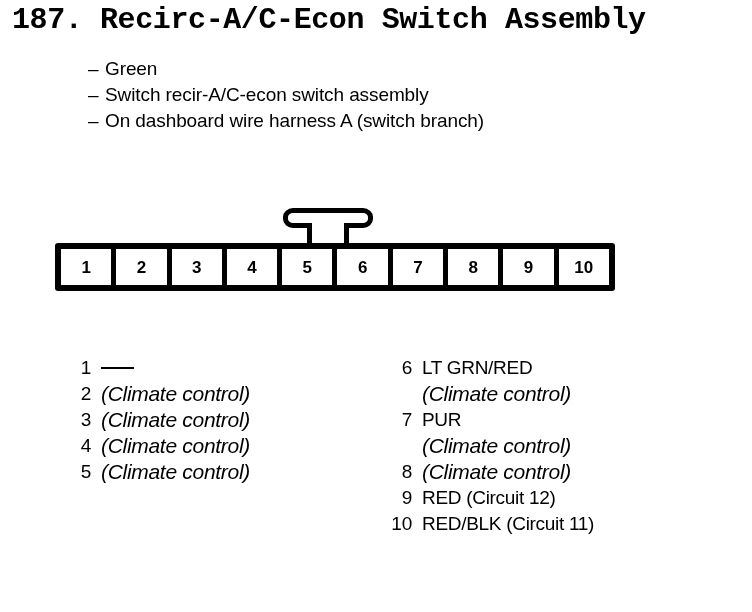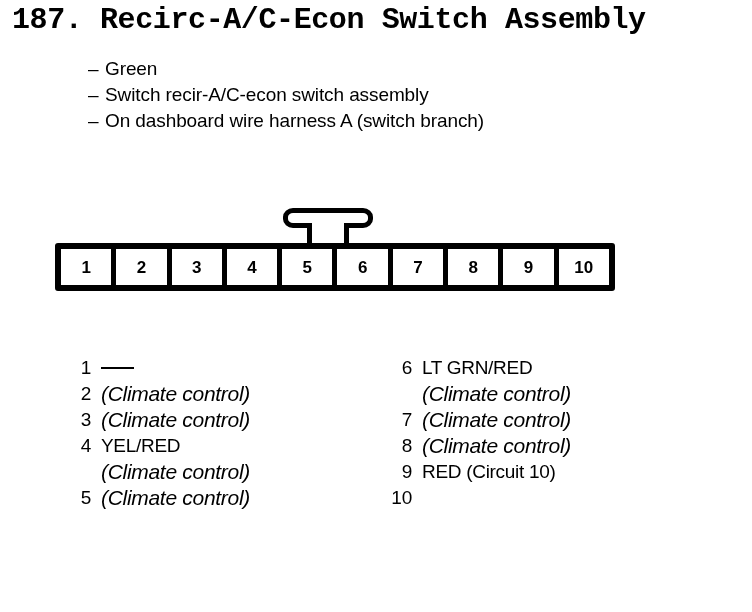--- a/index.html
+++ b/index.html
@@ -228,21 +228,20 @@
     <div class="pin-row">
       <div class="pin-num">3</div>
       <div class="pin-text">
         <div class="pin-sub">(Climate control)</div>
       </div>
     </div>
 
     <div class="pin-row">
       <div class="pin-num">4</div>
       <div class="pin-text">
-        <div class="pin-name">YEL/RED</div>
         <div class="pin-sub">(Climate control)</div>
       </div>
     </div>
 
     <div class="pin-row">
       <div class="pin-num">5</div>
       <div class="pin-text">
         <div class="pin-sub">(Climate control)</div>
       </div>
     </div>
@@ -255,36 +254,40 @@
       <div class="pin-num">6</div>
       <div class="pin-text">
         <div class="pin-name">LT GRN/RED</div>
         <div class="pin-sub">(Climate control)</div>
       </div>
     </div>
 
     <div class="pin-row">
       <div class="pin-num">7</div>
       <div class="pin-text">
+        <div class="pin-name">PUR</div>
         <div class="pin-sub">(Climate control)</div>
       </div>
     </div>
 
     <div class="pin-row">
       <div class="pin-num">8</div>
       <div class="pin-text">
         <div class="pin-sub">(Climate control)</div>
       </div>
     </div>
 
     <div class="pin-row">
       <div class="pin-num">9</div>
       <div class="pin-text">
-        <div class="pin-name">RED (Circuit 10)</div>
+        <div class="pin-name">RED (Circuit 12)</div>
       </div>
     </div>
 
     <div class="pin-row">
       <div class="pin-num">10</div>
+      <div class="pin-text">
+        <div class="pin-name">RED/BLK (Circuit 11)</div>
+      </div>
     </div>
 
   </div>
 </div>
 
 </body></html>

